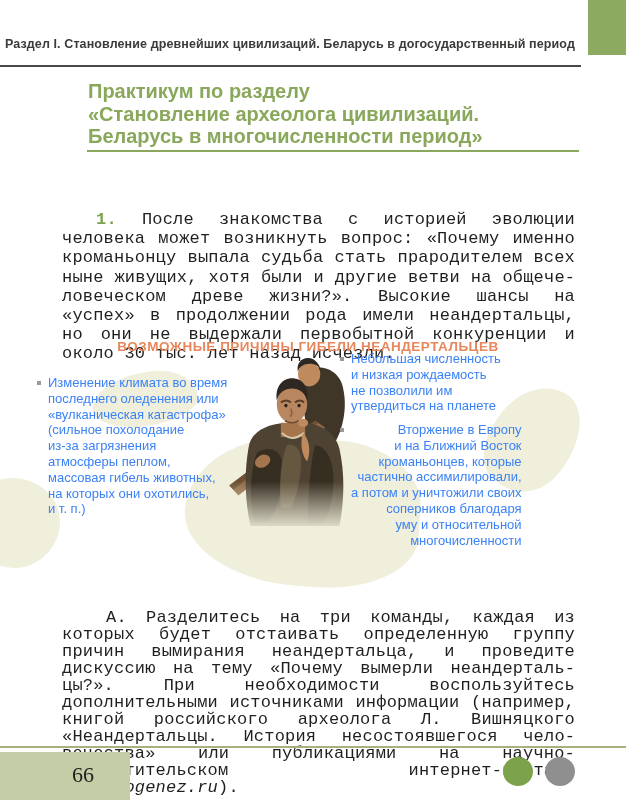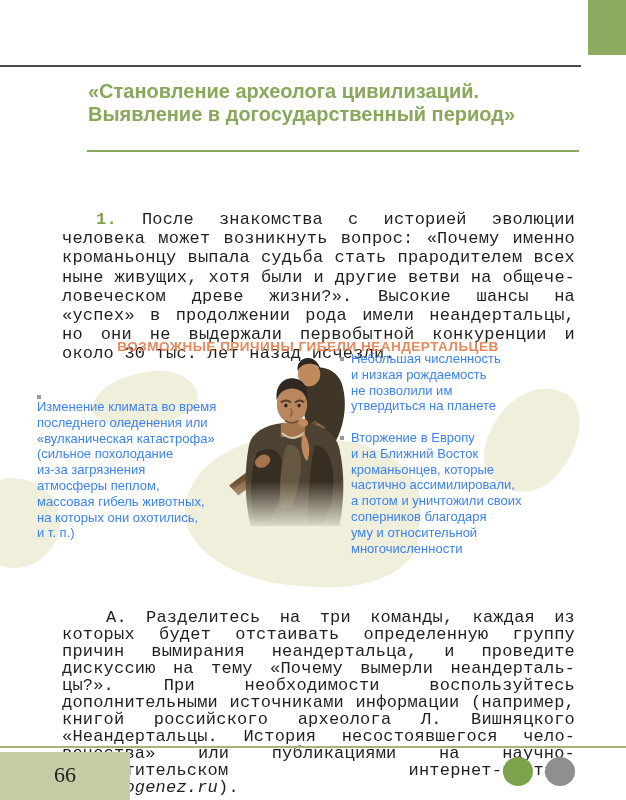--- a/index.html
+++ b/index.html
@@ -66,50 +66,52 @@
   .neanderthal{ position:absolute; left:228px; top:2px; width:132px; height:180px; }
   .bullet-item{
     position:absolute; display:flex; align-items:flex-start;
   }
   .bullet-sq{
     flex:0 0 4px; width:4px; height:4px; background:#9a9a9a; margin-top:6px; margin-right:7px;
   }
   .bullet-text{
     font-size:13px; line-height:15.8px; color:#3b82f6; white-space:pre-line;
   }
-  .cause-left{ left:37px; top:39px; width:210px;flex-direction:column; }
+  .cause-left{ left:37px; top:25px; width:210px; }
   .cause-right1{ left:340px; top:1px; width:210px; }
-  .cause-right2{ left:340px; top:80px; width:230px; }
+  .cause-right2{ left:340px; top:72px; width:230px;text-align:right; }
   
   .bottom-rule{
     position:absolute; top:746px; left:0; width:626px; height:2px; background:#a8b17b;
   }
   .page-num-block{
     position:absolute; top:752px; left:0; width:130px; height:48px;
     background:#c5cda6;
   }
   .page-num{
     position:absolute; width:100%; top:10px; text-align:center;
-    font-family:"Liberation Serif", serif; font-size:22px; color:#222222;
+    font-family:"Liberation Serif", serif; font-size:22px; color:#222222;padding-left:18px;
   }
   .dot{ position:absolute; top:757px; width:30px; height:29px; border-radius:50%; }
   .dot-green{ left:503px; background:#7ca24b; }
   .dot-gray{ left:545px; background:#8f8f8f; }
 </style>
 </head>
 <body>
 
 <div class="page">
 
+  <div class="running-head">Раздел I. Становление древнейших цивилизаций. Беларусь в догосударственный период</div>
   <div class="corner-block"></div>
   <div class="head-rule"></div>
 
   <div class="practicum-title">
+    <div>Практикум по разделу</div>
     <div>«Становление археолога цивилизаций.</div>
-    <div>Выявление в догосударственный период»</div>
+    <div>Беларусь в многочисленности период»</div>
   </div>
   <div class="title-rule"></div>
 
   <p class="body-par par-task1"><span class="task-num">1.</span><span> После знакомства с историей эволюции человека может возник­нуть вопрос: «Почему именно кроманьонцу выпала судьба стать пра­родителем всех ныне живущих, хотя были и другие ветви на общече­ловеческом древе жизни?». Высокие шансы на «успех» в продолжении рода имели неандертальцы, но они не выдержали первобытной конку­ренции и около 30 тыс. лет назад исчезли.</span></p>
 
   <div class="info-heading">ВОЗМОЖНЫЕ ПРИЧИНЫ ГИБЕЛИ НЕАНДЕРТАЛЬЦЕВ</div>
 
   <div class="infographic">
     <div class="blob blob-top-left"></div>
     <div class="blob blob-far-left"></div>

